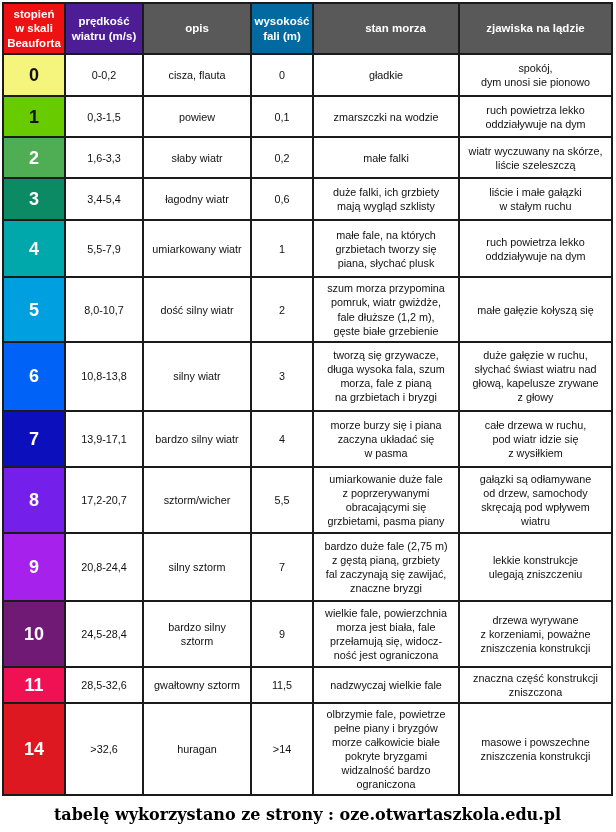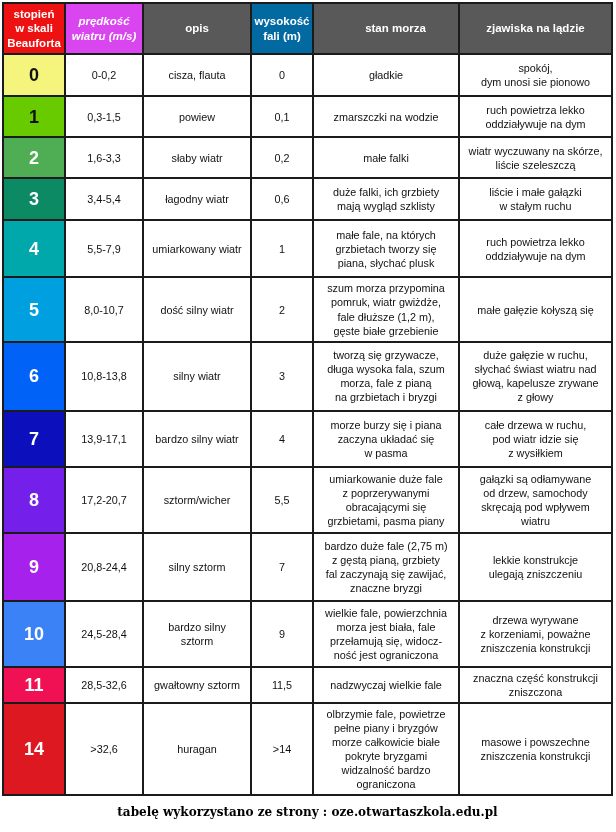--- a/index.html
+++ b/index.html
@@ -60,21 +60,21 @@
   tbody tr:nth-child(9)  { height: 66px; }
   tbody tr:nth-child(10) { height: 68px; }
   tbody tr:nth-child(11) { height: 66px; }
   tbody tr:nth-child(12) { height: 24px; }
   tbody tr:nth-child(13) { height: 91px; }
   .credit {
     margin-top: 9px;
     text-align: center;
     font-family: "DejaVu Serif", serif;
     font-weight: bold;
-    font-size: 12px;
+    font-size: 16px;
     color: #000000;
   }
 </style>
 </head>
 <body>
 
 <div class="page">
   <table class="beaufort">
     <colgroup>
       <col style="width:62px">
@@ -82,21 +82,21 @@
       <col style="width:108px">
       <col style="width:62px">
       <col style="width:146px">
       <col style="width:153px">
     </colgroup>
     <thead>
       <tr>
         <th style="background: rgb(238, 17, 17); color: rgb(255, 255, 255);">stopień
 w skali
 Beauforta</th>
-        <th style="background: #d946ef; color: rgb(255, 255, 255); font-style: italic;">prędkość
+        <th style="background: #4c1d95; color: rgb(255, 255, 255);">prędkość
 wiatru (m/s)</th>
         <th style="background: rgb(89, 89, 89); color: rgb(255, 255, 255);">opis</th>
         <th style="background: #0369a1; color: rgb(255, 255, 255);">wysokość
 fali (m)</th>
         <th style="background: rgb(89, 89, 89); color: rgb(255, 255, 255); padding-left: 20px;">stan morza</th>
         <th style="background: rgb(89, 89, 89); color: rgb(255, 255, 255);">zjawiska na lądzie</th>
       </tr>
     </thead>
     <tbody id="rows">
         <tr>
@@ -204,21 +204,21 @@
           <td>silny sztorm</td>
           <td>7</td>
           <td>bardzo duże fale (2,75 m)
 z gęstą pianą, grzbiety
 fal zaczynają się zawijać,
 znaczne bryzgi</td>
           <td>lekkie konstrukcje
 ulegają zniszczeniu</td>
         </tr>
         <tr>
-          <td class="degree" style="background: #3b82f6; color: rgb(255, 255, 255);">10</td>
+          <td class="degree" style="background: #701a75; color: rgb(255, 255, 255);">10</td>
           <td>24,5-28,4</td>
           <td>bardzo silny
 sztorm</td>
           <td>9</td>
           <td>wielkie fale, powierzchnia
 morza jest biała, fale
 przełamują się, widocz-
 ność jest ograniczona</td>
           <td>drzewa wyrywane
 z korzeniami, poważne

